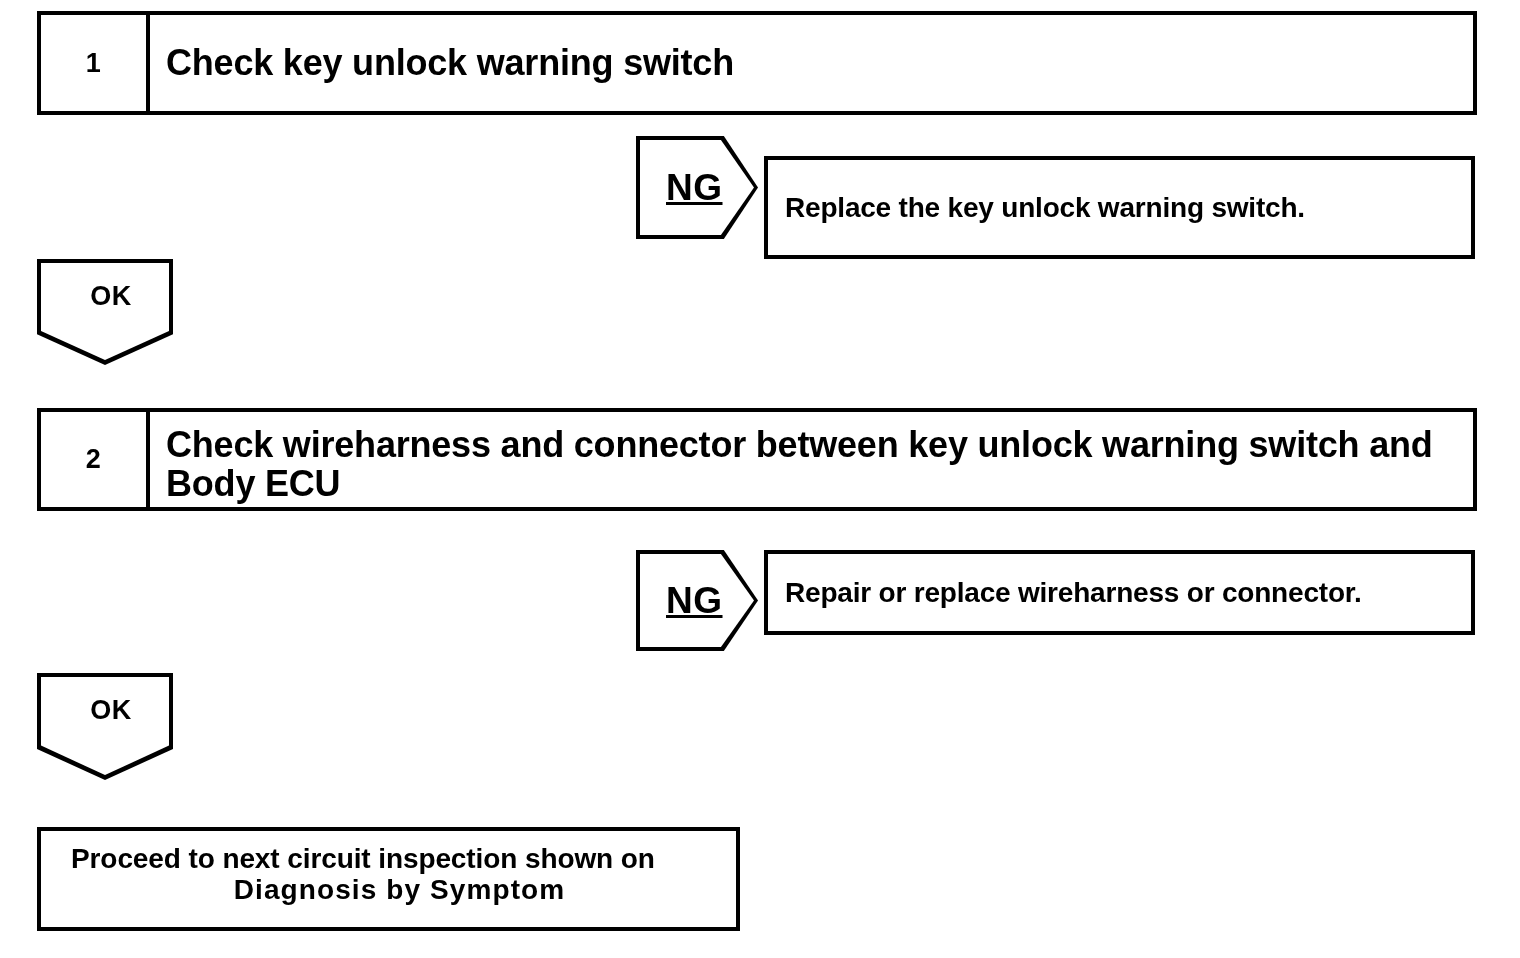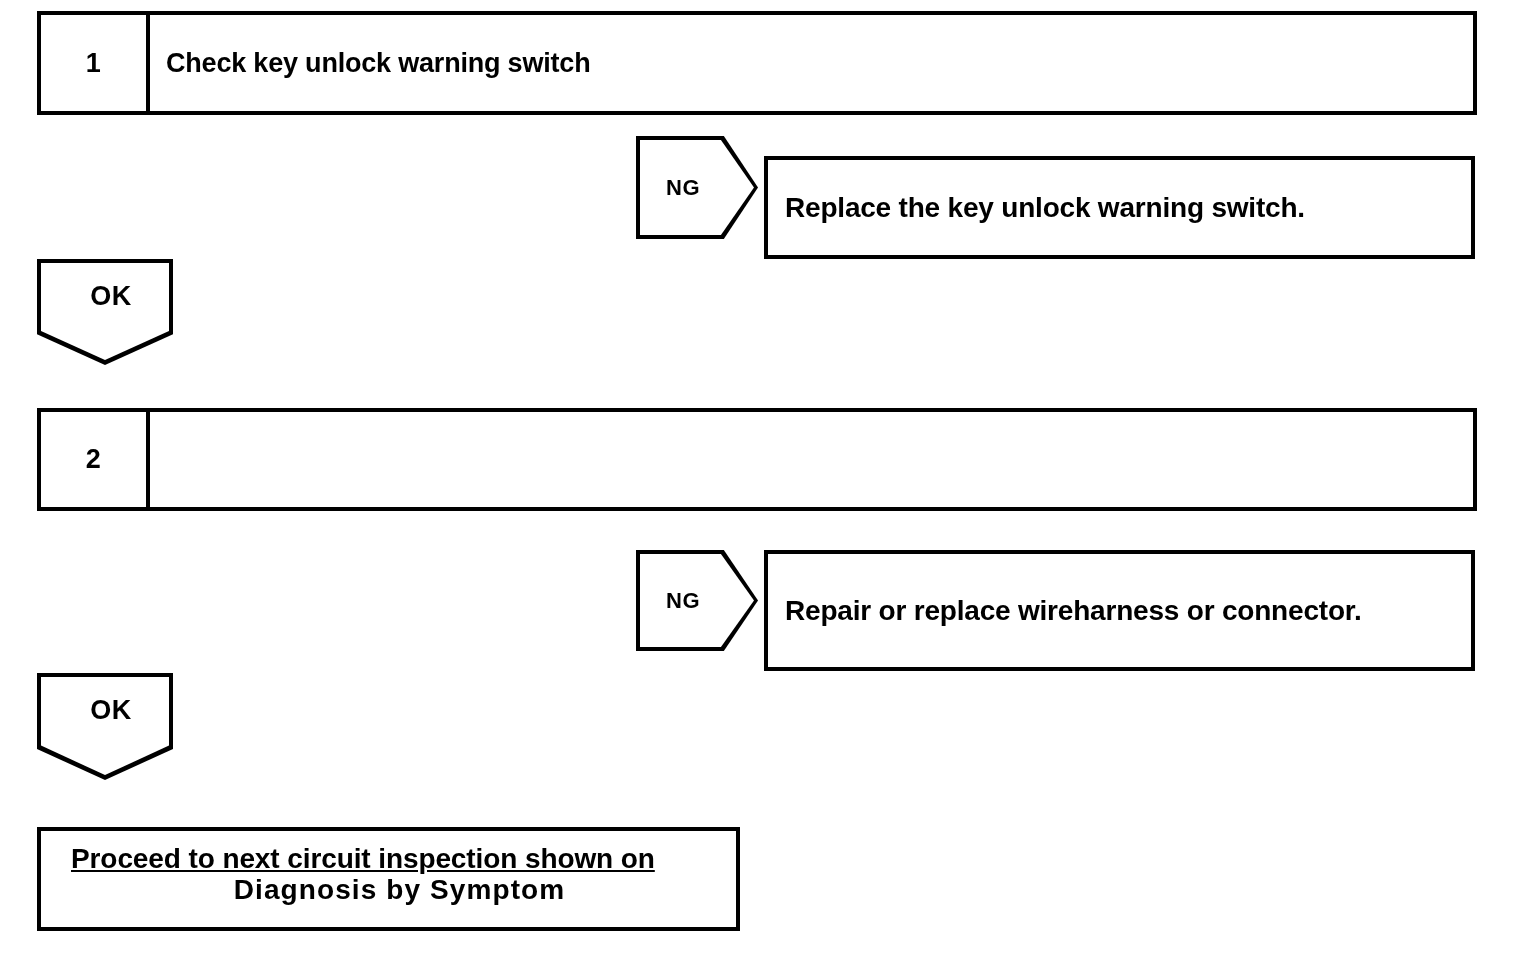--- a/index.html
+++ b/index.html
@@ -38,21 +38,21 @@
     align-items: center;
     justify-content: center;
     font-size: 27px;
     font-weight: bold;
     letter-spacing: 0.5px;
   }
   .step-text {
     box-sizing: border-box;
     flex: 1 1 auto;
     padding: 14px 0 0 16px;
-    font-size: 27px;
+    font-size: 36px;
     font-weight: bold;
     line-height: 1.07;
     letter-spacing: -0.2px;
     white-space: pre-line;
   }
   .step-text.centered {
     padding-top: 0;
     display: flex;
     align-items: center;
   }
@@ -74,23 +74,24 @@
     bottom: 4px;
     background: #fff;
     -webkit-clip-path: polygon(0 0, 71% 0, 100% 50%, 71% 100%, 0 100%);
     clip-path: polygon(0 0, 71% 0, 100% 50%, 71% 100%, 0 100%);
     display: flex;
     align-items: center;
     padding-left: 26px;
     box-sizing: border-box;
   }
   .ng-label {
-    font-size: 22px;
+    font-size: 37px;
     font-weight: bold;
     letter-spacing: 0.5px;
+    text-decoration: underline;
   }
 
   .result-box {
     position: absolute;
     box-sizing: border-box;
     border: 4px solid #000;
     background: #fff;
     display: flex;
     align-items: center;
   }
@@ -136,21 +137,20 @@
     border: 4px solid #000;
     background: #fff;
     padding: 12px 0 0 0;
   }
   .proceed-line1 {
     font-size: 28px;
     font-weight: bold;
     letter-spacing: -0.1px;
     padding-left: 30px;
     line-height: 1.12;
-    text-decoration: underline;
   }
   .proceed-line2 {
     font-size: 28px;
     font-weight: bold;
     letter-spacing: 1.1px;
     padding-left: 22px;
     line-height: 1.12;
     text-align: center;
   }
 </style>
@@ -174,29 +174,30 @@
     <span class="result-text">Replace the key unlock warning switch.</span>
   </div>
 
   <div class="ok-tag" style="left:37px; top:259px; width:136px; height:106px;">
     <div class="ok-tag-inner"></div>
     <span class="ok-label">OK</span>
   </div>
 
   <div class="step-box" style="left:37px; top:408px; width:1440px; height:103px;">
     <div class="step-num">2</div>
+    <div class="step-text">Check wireharness and connector between key unlock warning switch and Body ECU</div>
   </div>
 
   <div class="ng-tag" style="left:636px; top:550px; width:122px; height:101px;">
     <div class="ng-tag-inner">
       <span class="ng-label">NG</span>
     </div>
   </div>
 
-  <div class="result-box" style="left:764px; top:550px; width:711px; height:121px;">
+  <div class="result-box" style="left:764px; top:550px; width:711px; height:85px;">
     <span class="result-text">Repair or replace wireharness or connector.</span>
   </div>
 
   <div class="ok-tag" style="left:37px; top:673px; width:136px; height:107px;">
     <div class="ok-tag-inner"></div>
     <span class="ok-label">OK</span>
   </div>
 
   <div class="proceed-box" style="left:37px; top:827px; width:703px; height:104px;">
     <div class="proceed-line1">Proceed to next circuit inspection shown on</div>

